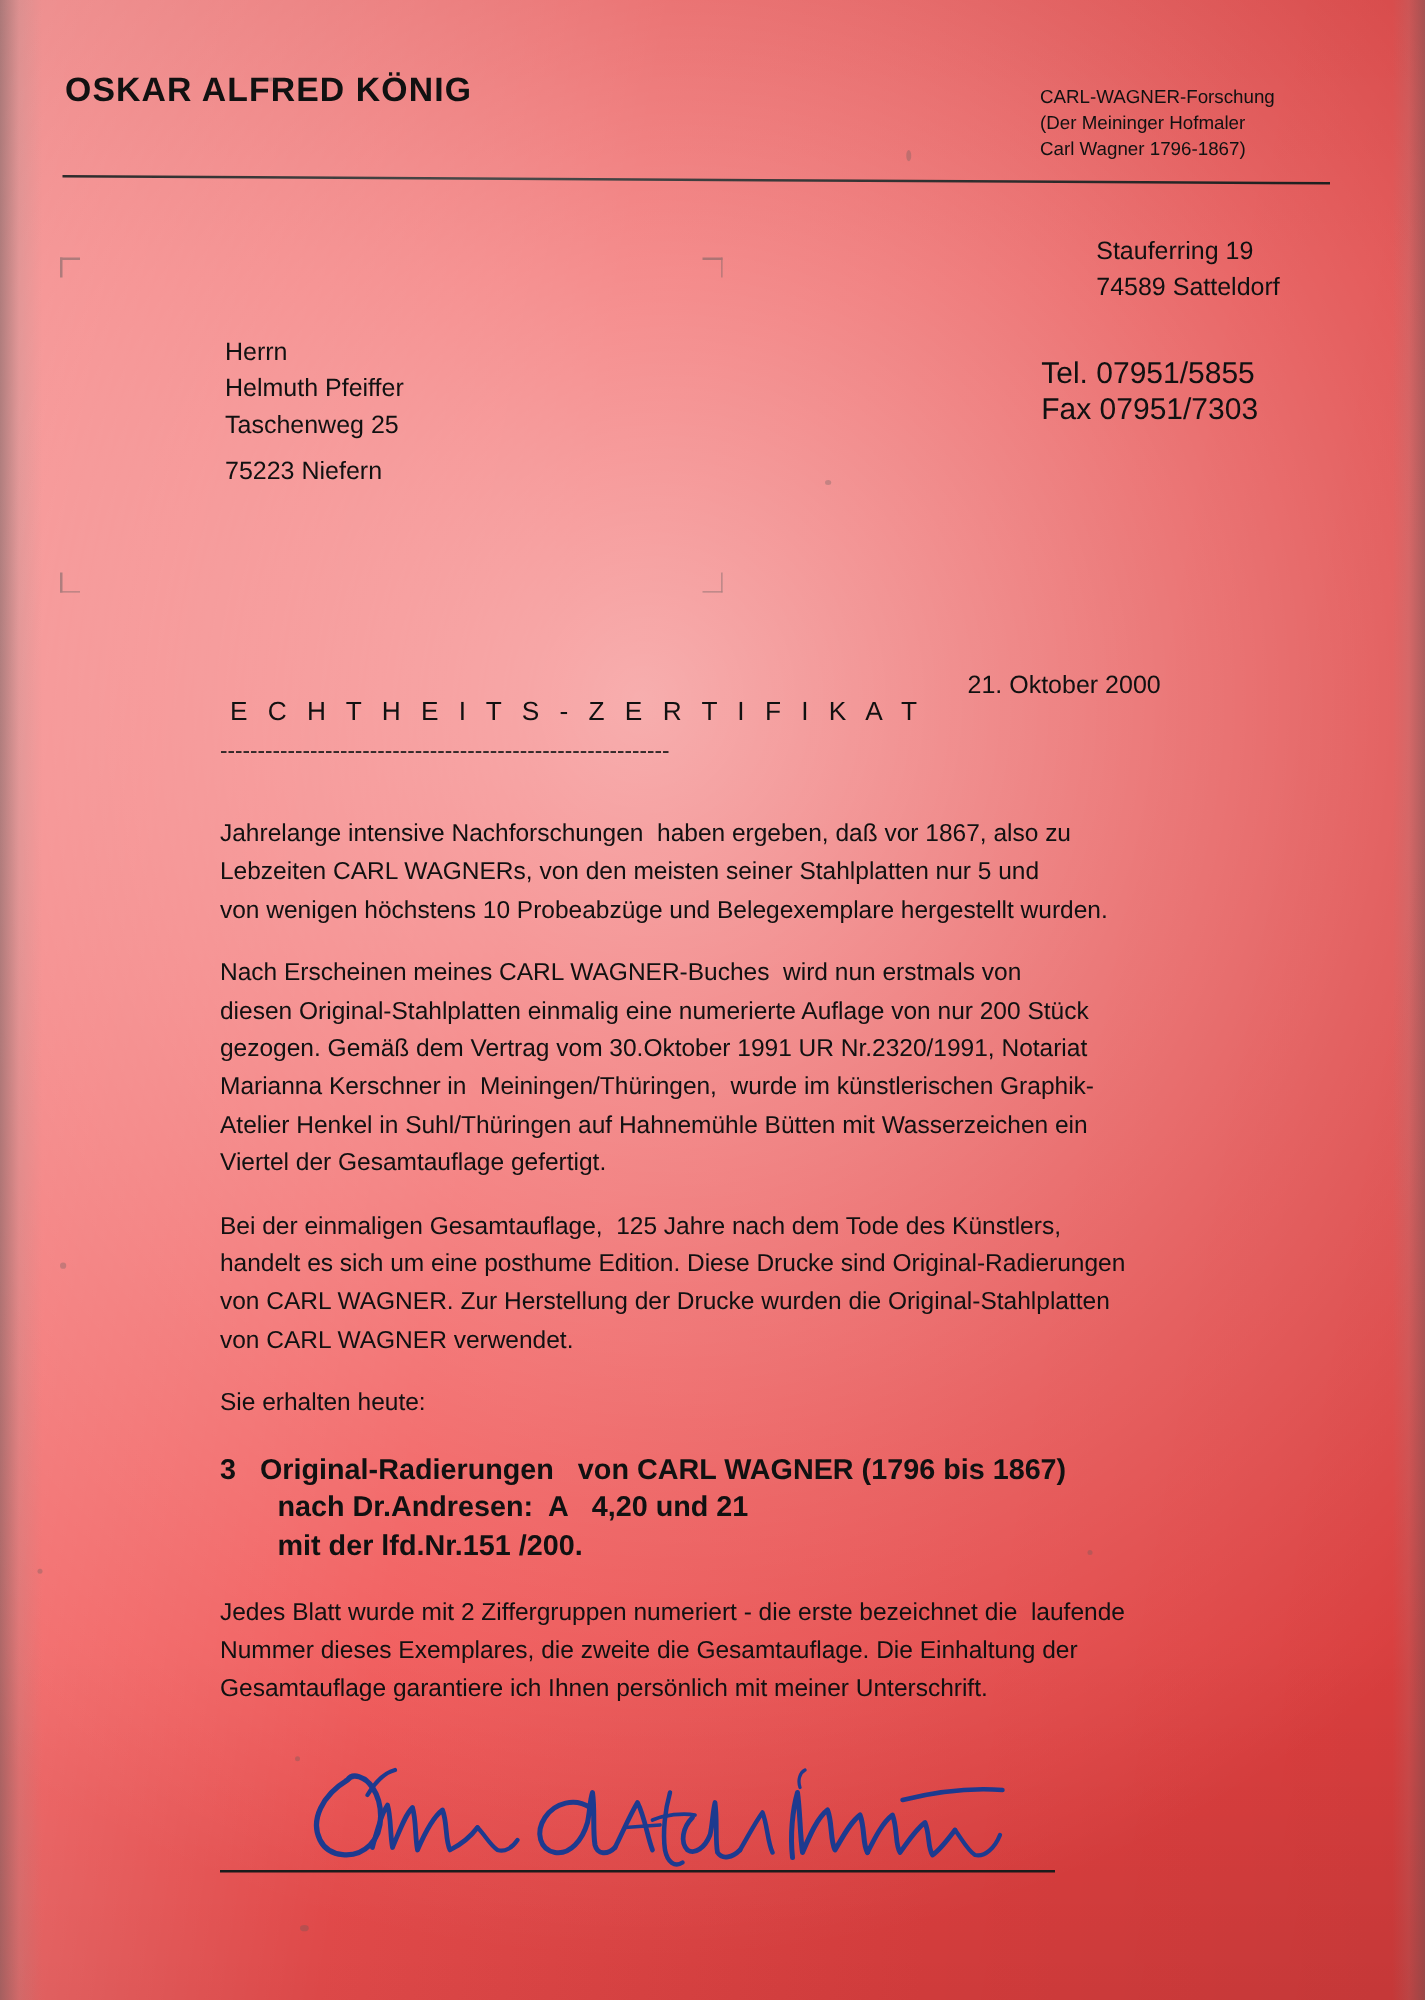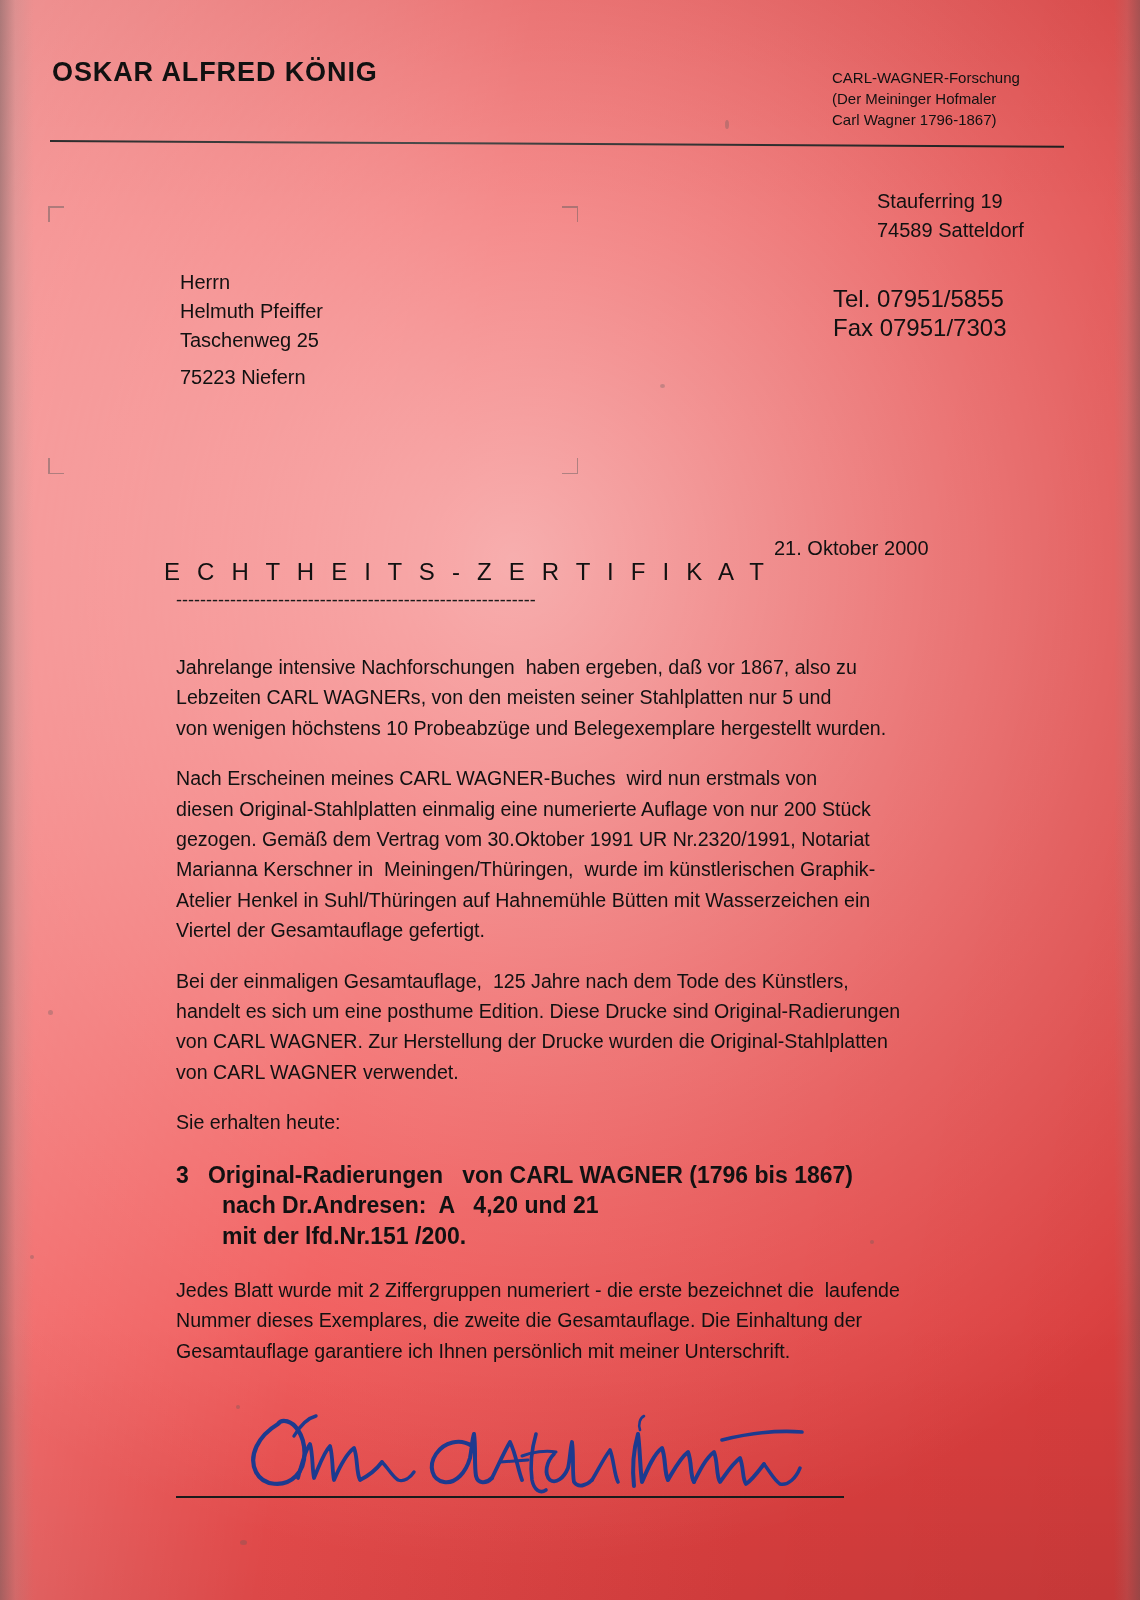--- a/index.html
+++ b/index.html
@@ -139,23 +139,23 @@
     position: absolute;
     left: 180px;
     top: 366px;
     font-size: 20px;
     white-space: nowrap;
   }
 
   
   .doc-title {
     position: absolute;
-    left: 164px;
+    left: 184px;
     top: 558px;
-    font-size: 24px;
+    font-size: 21px;
     letter-spacing: 5.2px;
     white-space: nowrap;
   }
   .title-dashes {
     position: absolute;
     left: 176px;
     top: 590px;
     font-size: 18px;
     letter-spacing: 0px;
     color: #1a1a1a;

